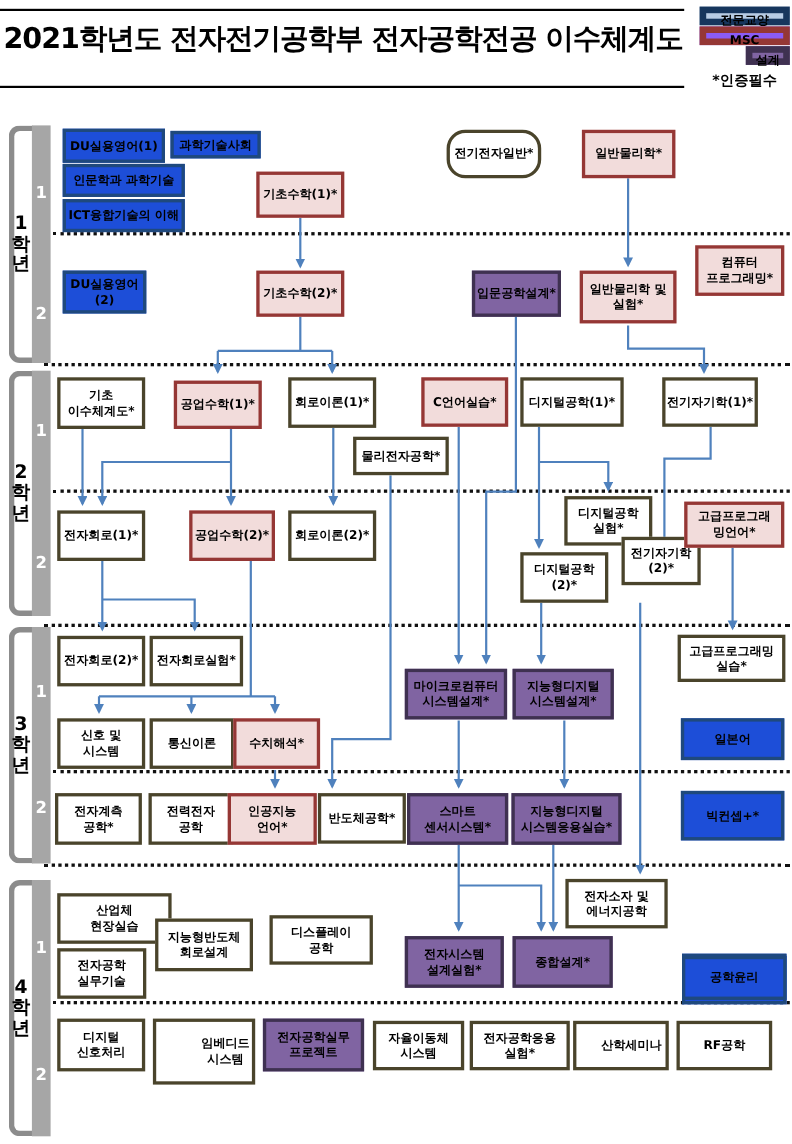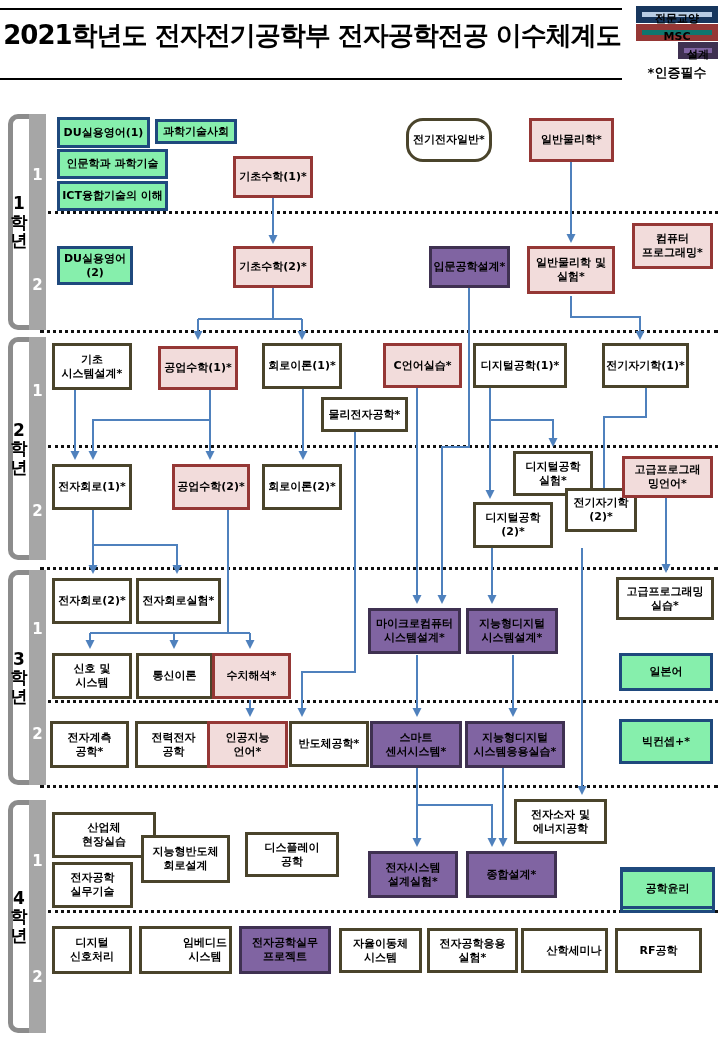--- a/index.html
+++ b/index.html
@@ -6,41 +6,41 @@
   .stage { position:relative; width:720px; height:1040px; background:#fff; overflow:hidden;
            font-family:"DejaVu Sans","Liberation Sans",sans-serif; color:#000; }
   .hr { position:absolute; height:0; border-top:2px solid #000; }
   .page-title { position:absolute; left:0; top:18px; width:624px; text-align:center;
                 font-size:26px; font-weight:bold; letter-spacing:-1px; }
   
   .legend { position:absolute; left:636px; top:6px; width:82px; }
   .legend-row { box-sizing:border-box; height:17px; border:6px solid #7f1d1d; margin-bottom:1px;
                 font-size:11px; font-weight:bold; text-align:center; line-height:13px; }
   .lg-liberal { background:#B8CCE4; border-color:#17365D; }
-  .lg-msc     { background:#0f766e; border-color:#953735; }
+  .lg-msc     { background:#8b5cf6; border-color:#953735; }
   .lg-design  { background:#8064A2; border-color:#3F3151;margin-left:42px; }
   .legend-note { margin-top:5px; text-align:center; font-size:13px; font-weight:bold; }
   
   .year-block { position:absolute; left:8px; width:38px; }
   .bracket { position:absolute; left:0; top:0; bottom:0; width:22px; box-sizing:border-box;
              border:5px solid #8C8C8C; border-right:none; border-radius:10px 0 0 10px; }
   .year-label { position:absolute; left:1px; top:50%; transform:translateY(-50%); width:20px;
                 font-size:17px; font-weight:bold; line-height:1.1; word-break:break-all;
                 text-align:center; }
   .sem-bar { position:absolute; left:21px; top:0; bottom:0; width:17px; background:#A6A6A6; }
   .sem-num { position:absolute; left:21px; width:17px; text-align:center; color:#fff;
              font-size:15px; font-weight:bold; }
   
   .dotted { position:absolute; height:0; border-top:3px dotted #111; }
   
   .course { position:absolute; box-sizing:border-box; display:flex; align-items:center;
             justify-content:center; text-align:center; white-space:pre-line; font-weight:bold;
             font-size:11px; line-height:1.25; padding:1px; }
   .general { background:#FFFFFF; border:3px solid #4A442B; }
-  .liberal { background:#86efac; border:3px solid #1F497D; }
+  .liberal { background:#1d4ed8; border:3px solid #1F497D; }
   .msc     { background:#F2DCDB; border:3px solid #953735; }
   .design  { background:#8064A2; border:3px solid #3F3151; }
   .arrows { position:absolute; left:0; top:0; pointer-events:none; }
   .ar { stroke:#4F81BD; stroke-width:2; fill:none; }
 </style>
 </head>
 <body>
 
 <div class="stage">
 
@@ -141,21 +141,21 @@
       <div class="course msc" style="left: 529px; top: 118px; width: 85px; height: 44px;">일반물리학*</div>
       <div class="course liberal" style="left: 57px; top: 246px; width: 76px; height: 39px;">DU실용영어
 (2)</div>
       <div class="course msc" style="left: 233px; top: 246px; width: 80px; height: 42px;">기초수학(2)*</div>
       <div class="course design" style="left: 429px; top: 246px; width: 81px; height: 42px;">입문공학설계*</div>
       <div class="course msc" style="left: 527px; top: 246px; width: 88px; height: 48px;">일반물리학 및
 실험*</div>
       <div class="course msc" style="left: 632px; top: 223px; width: 81px; height: 46px;">컴퓨터
 프로그래밍*</div>
       <div class="course general" style="left: 52px; top: 343px; width: 80px; height: 47px;">기초
-시스템설계*</div>
+이수체계도*</div>
       <div class="course msc" style="left: 158px; top: 346px; width: 80px; height: 44px;">공업수학(1)*</div>
       <div class="course general" style="left: 262px; top: 343px; width: 80px; height: 46px;">회로이론(1)*</div>
       <div class="course msc" style="left: 383px; top: 343px; width: 79px; height: 45px;">C언어실습*</div>
       <div class="course general" style="left: 473px; top: 343px; width: 94px; height: 45px;">디지털공학(1)*</div>
       <div class="course general" style="left: 602px; top: 343px; width: 87px; height: 45px;">전기자기학(1)*</div>
       <div class="course general" style="left: 321px; top: 397px; width: 87px; height: 35px;">물리전자공학*</div>
       <div class="course general" style="left: 52px; top: 464px; width: 80px; height: 46px;">전자회로(1)*</div>
       <div class="course msc" style="left: 172px; top: 464px; width: 78px; height: 46px;">공업수학(2)*</div>
       <div class="course general" style="left: 262px; top: 464px; width: 80px; height: 46px;">회로이론(2)*</div>
       <div class="course general" style="left: 513px; top: 451px; width: 80px; height: 45px;">디지털공학
@@ -201,21 +201,21 @@
       <div class="course general" style="left: 514px; top: 799px; width: 93px; height: 45px;">전자소자 및
 에너지공학</div>
       <div class="course design" style="left: 368px; top: 851px; width: 90px; height: 47px;">전자시스템
 설계실험*</div>
       <div class="course design" style="left: 466px; top: 851px; width: 91px; height: 47px;">종합설계*</div>
       <div class="course liberal" style="left: 620px; top: 819px; width: 95px; height: 46px; margin-top: 48px;">예술과디지털
 커뮤니케이션</div>
       <div class="course liberal" style="left: 620px; top: 869px; width: 95px; height: 40px;">공학윤리</div>
       <div class="course general" style="left: 52px; top: 926px; width: 80px; height: 48px;">디지털
 신호처리</div>
-      <div class="course general" style="left: 139px; top: 926px; width: 93px; height: 48px; padding-left: 40px;">임베디드시스템</div>
+      <div class="course general" style="left: 139px; top: 926px; width: 93px; height: 60px; padding-left: 40px;">임베디드시스템</div>
       <div class="course design" style="left: 239px; top: 926px; width: 92px; height: 48px;">전자공학실무
 프로젝트</div>
       <div class="course general" style="left: 339px; top: 928px; width: 83px; height: 45px;">자율이동체
 시스템</div>
       <div class="course general" style="left: 427px; top: 928px; width: 91px; height: 45px;">전자공학응용
 실험*</div>
       <div class="course general" style="left: 521px; top: 928px; width: 87px; height: 45px; padding-left: 20px;">산학세미나</div>
       <div class="course general" style="left: 615px; top: 928px; width: 87px; height: 45px;">RF공학</div>
     </div>
 

